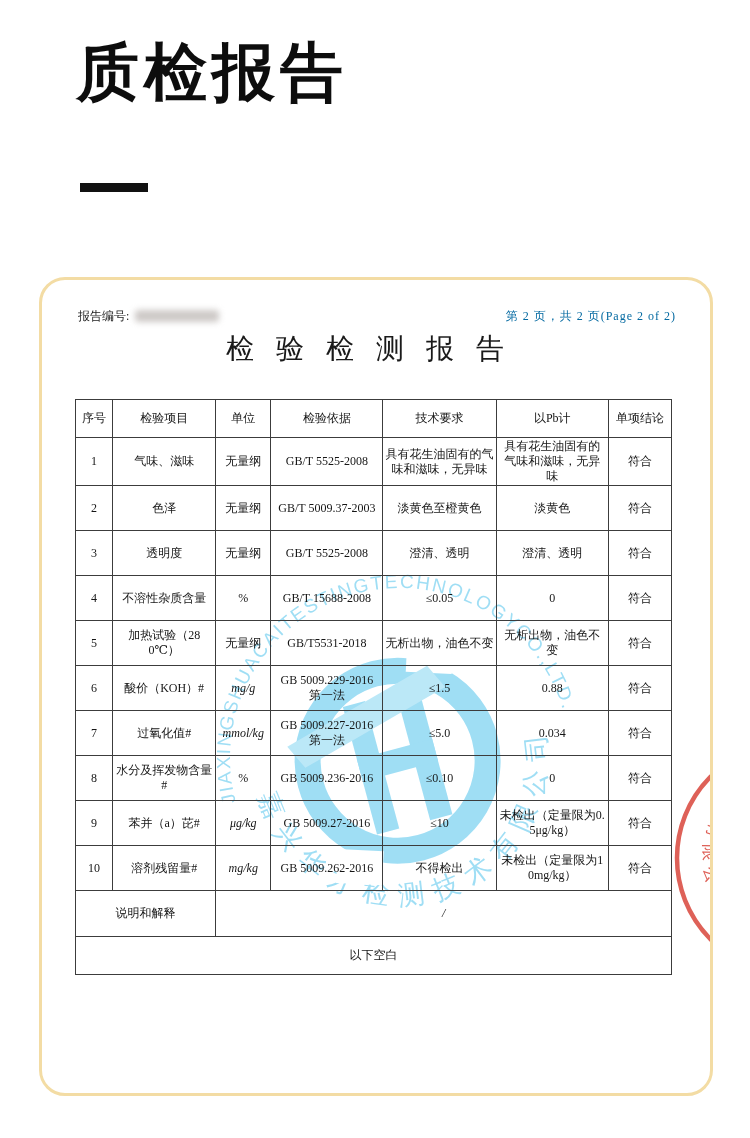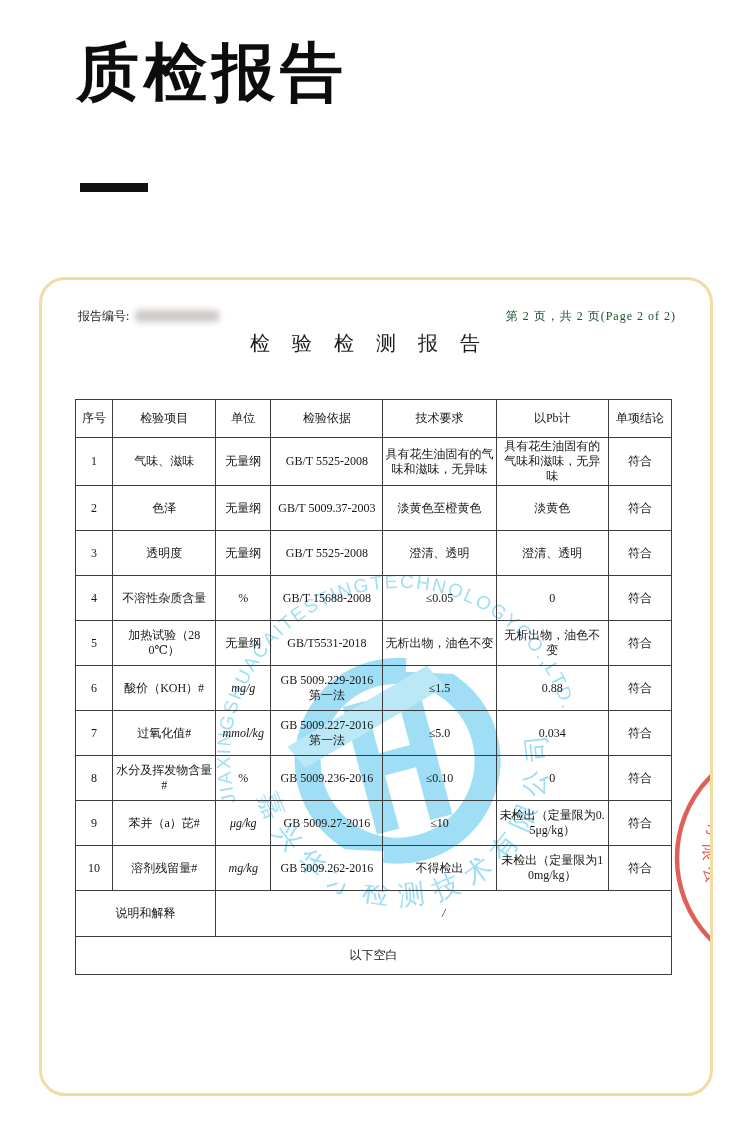--- a/index.html
+++ b/index.html
@@ -14,22 +14,22 @@
         border:3px solid #f3dca4;border-radius:26px;overflow:hidden;
         font-family:"Liberation Serif","DejaVu Serif",serif;color:#1c1c1c;}
   .wm,.stamp-svg{position:absolute;left:0;top:0;pointer-events:none;}
   .wm{z-index:0;}
   .stamp-svg{z-index:3;}
   .card-content{position:relative;z-index:1;}
   .report-head{position:absolute;left:36px;right:34px;top:26px;height:20px;font-size:12px;}
   .report-no{position:absolute;left:0;top:2px;white-space:nowrap;color:#222;text-align:right;}
   .blur-blob{display:inline-block;width:84px;height:12px;margin-left:6px;vertical-align:-2px;
              background:#bdb7b4;border-radius:3px;filter:blur(3px);opacity:.75;}
-  .page-info{position:absolute;right:0;top:2px;white-space:nowrap;color:#14532d;letter-spacing:1px;text-align:center;}
-  .report-title{position:absolute;left:0;width:100%;top:50px;text-align:center;font-size:20px;
+  .page-info{position:absolute;right:0;top:2px;white-space:nowrap;color:#0369a1;letter-spacing:1px;text-align:center;}
+  .report-title{position:absolute;left:0;width:100%;top:50px;text-align:center;font-size:28px;
                 letter-spacing:22px;color:#1a1a1a;font-weight:500;}
   
   table.rpt{position:absolute;left:33px;top:119px;width:597px;border-collapse:collapse;
             table-layout:fixed;background:transparent;}
   table.rpt th,table.rpt td{border:1.5px solid #3c3c3c;text-align:center;vertical-align:middle;
             font-weight:normal;font-size:12px;line-height:1.25;padding:1px 2px;color:#151515;
             word-break:break-all;}
   table.rpt thead tr{height:38px;}
   table.rpt tbody tr{height:45px;}
   table.rpt tbody tr.tall{height:50px;}

